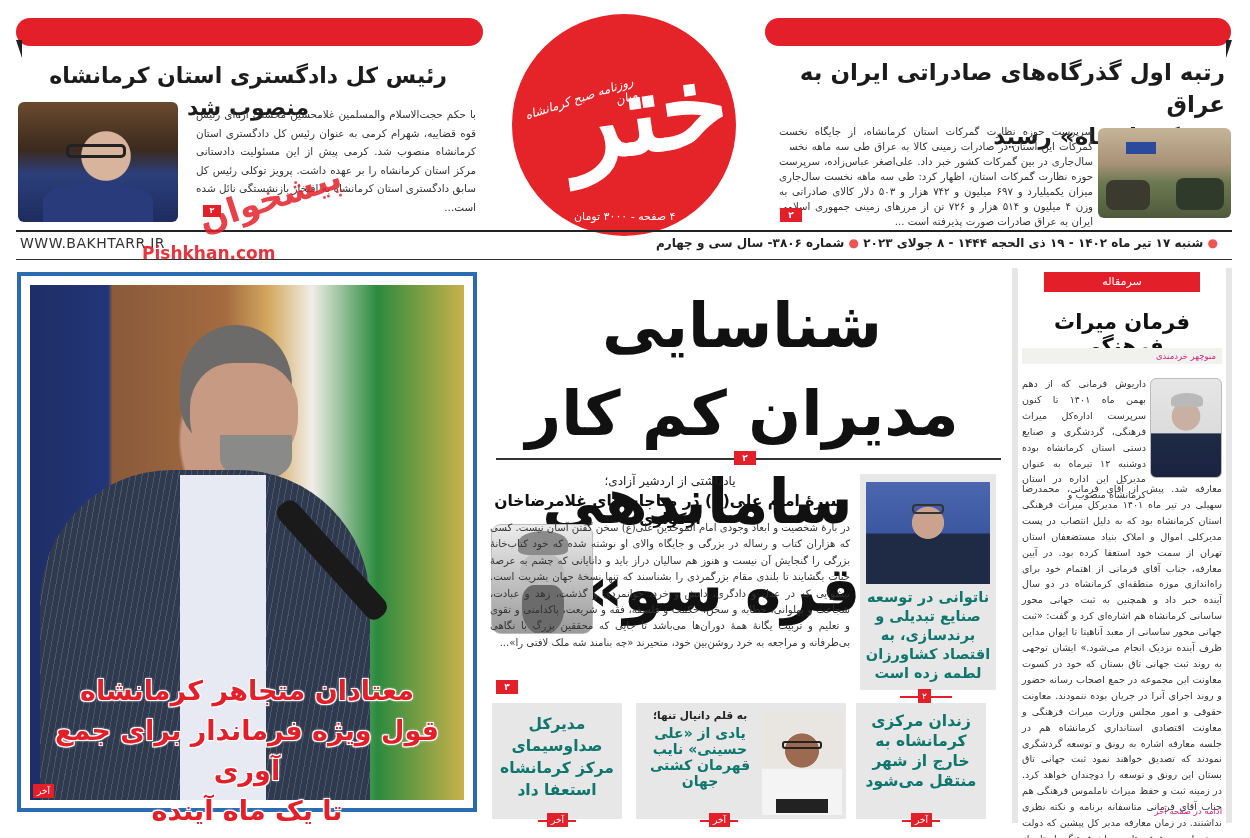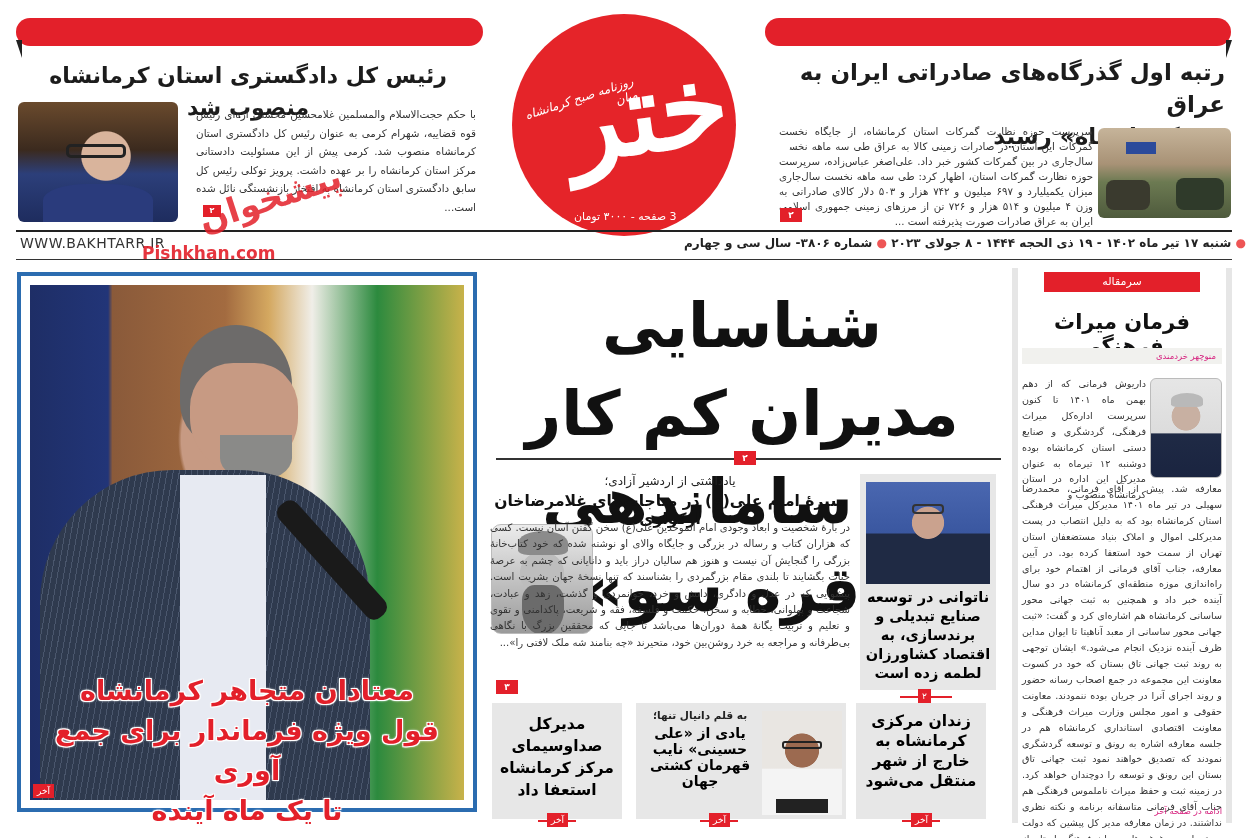--- a/index.html
+++ b/index.html
@@ -52,21 +52,21 @@
   .lead-headline { color: #e3202a; font-weight: bold; font-size: 27px; line-height: 40px; text-shadow: 0 0 3px #fff, 0 0 3px #fff, 1px 1px 0 #fff, -1px -1px 0 #fff, 1px -1px 0 #fff, -1px 1px 0 #fff; }
   .ref-small { background: #e3202a; color: #fff; font-size: 9px; padding: 0 4px; line-height: 14px; }
 
   
   .main-headline { font-weight: bold; font-size: 62px; line-height: 88px; color: #111; letter-spacing: -1px; }
 
   .kicker { font-size: 12px; color: #222; }
   .subhead { font-weight: bold; font-size: 15.5px; color: #111; }
 
   .box-gray { background: #e7e7e7; }
-  .box-title { font-weight: bold; font-size: 16px; line-height: 22px; color: #000000; }
+  .box-title { font-weight: bold; font-size: 16px; line-height: 22px; color: #0f766e; }
 
   .ref-line { height: 2px; background: #e3202a; }
   .ref-chip { background: #e3202a; color: #fff; font-size: 9px; padding: 0 4px; line-height: 14px; }
 
   
   .editorial { background: #fff; border-left: 6px solid #e6e6e6; border-right: 6px solid #e6e6e6; }
   .ed-tag { background: #e3202a; color: #fff; font-size: 11px; text-align: center; line-height: 20px; }
   .ed-title { font-weight: bold; font-size: 21px; color: #111; }
   .ed-author-bar { background: #f1f1ee; color: #d6217e; font-size: 8.5px; line-height: 16px; }
   .ed-body { font-size: 9.6px; line-height: 15.9px; color: #333; text-align: justify; text-align-last: right; }
@@ -97,26 +97,26 @@
 <div class="abs photo ph-judge" style="left:18px; top:102px; width:160px; height:120px;">
   <div style="position:absolute; left:48px; top:42px; width:60px; height:14px; border:3px solid #222; border-radius:5px;"></div>
   <div style="position:absolute; left:25px; top:82px; width:110px; height:40px; background:#2a3b7c; border-radius:40% 40% 0 0;"></div>
 </div>
 <p class="abs rtl body-small" style="left:196px; top:105px; width:280px; font-size:10.4px; line-height:18.6px;">با حکم حجت‌الاسلام والمسلمین غلامحسین محسنی اژه‌ای رئیس قوه قضاییه، شهرام کرمی به عنوان رئیس کل دادگستری استان کرمانشاه منصوب شد. کرمی پیش از این مسئولیت دادستانی مرکز استان کرمانشاه را بر عهده داشت. پرویز توکلی رئیس کل سابق دادگستری استان کرمانشاه به افتخار بازنشستگی نائل شده است...</p>
 <div class="abs badge" style="left:203px; top:205px; width:18px; height:12px; font-size:8px; line-height:12px;">۲</div>
 
 <div class="abs logo-circle" style="left:512px; top:14px; width:224px; height:222px;">
   <div class="abs logo-main" style="left:54px; top:40px; direction:rtl;">باختر</div>
   <div class="abs logo-sub" style="left:6px; top:78px; direction:rtl; width:120px;">روزنامه صبح کرمانشاه میان</div>
-  <div class="abs logo-price" style="left:62px; top:196px; direction:rtl;">3 صفحه - ۳۰۰۰ تومان</div>
+  <div class="abs logo-price" style="left:62px; top:196px; direction:rtl;">۴ صفحه - ۳۰۰۰ تومان</div>
 </div>
 
 <div class="abs rule" style="left:16px; top:230px; width:1216px;"></div>
 <div class="abs website" style="left:20px; top:235px;">WWW.BAKHTARR.IR</div>
-<div class="abs rtl dateline" style="left:616px; top:236px; width:630px;">
+<div class="abs rtl dateline" style="left:588px; top:236px; width:630px;">
   <span class="dot">●</span>
   <span>شنبه ۱۷ تیر ماه ۱۴۰۲ - ۱۹ ذی الحجه ۱۴۴۴ - ۸ جولای ۲۰۲۳</span>
   <span class="dot">●</span>
   <span>شماره ۳۸۰۶- سال سی و چهارم</span>
 </div>
 <div class="abs rule-thin" style="left:16px; top:259px; width:1216px;"></div>
 
 <div class="abs watermark-fa" style="left:196px; top:178px; direction:rtl;">پیشخوان</div>
 <div class="abs watermark-en" style="left:142px; top:243px;">Pishkhan.com</div>
 

